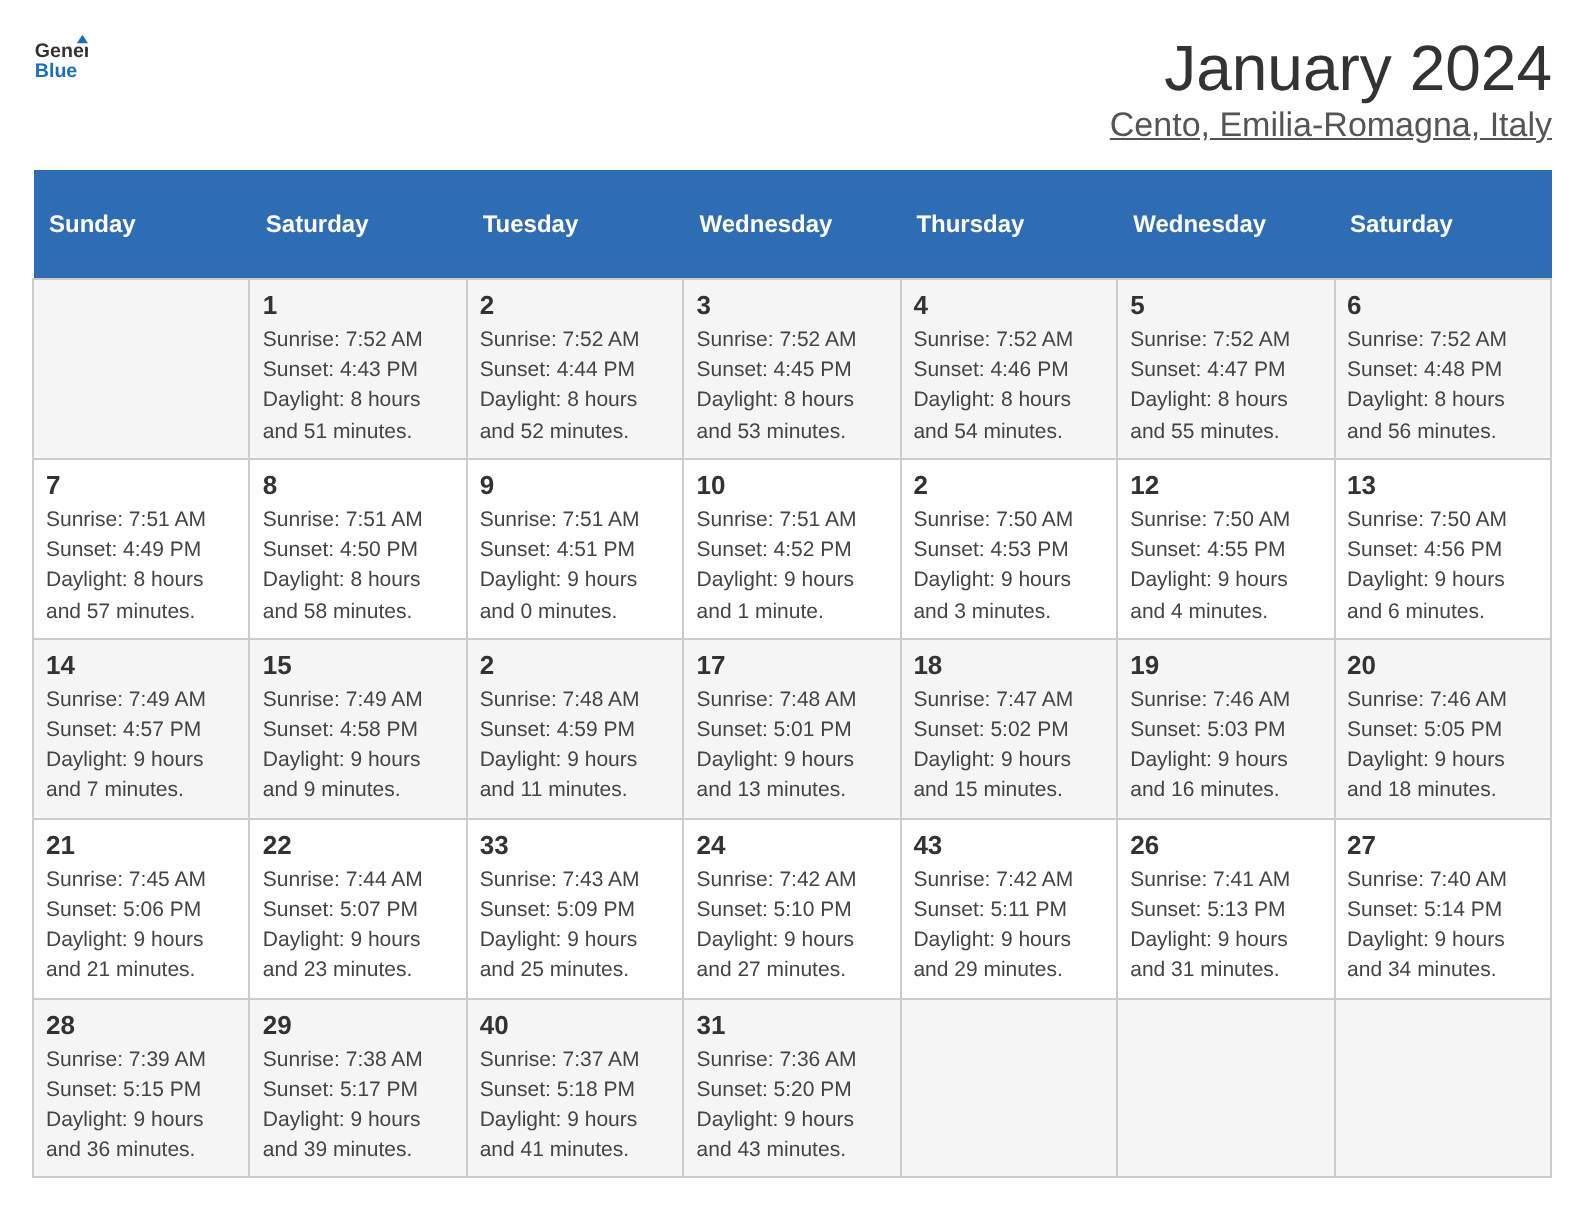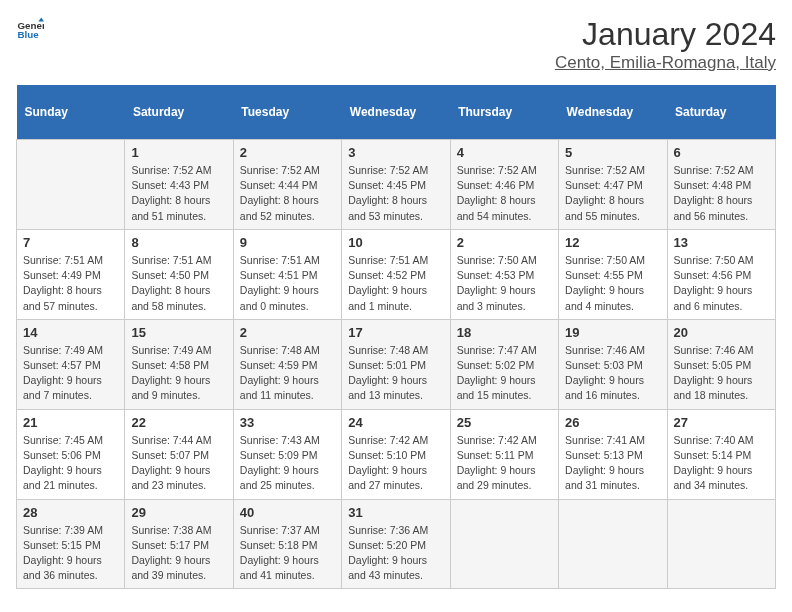--- a/index.html
+++ b/index.html
@@ -208,21 +208,21 @@
         </td>
         <td>
           <span class="day-number">33</span>
           <div class="day-info">Sunrise: 7:43 AM<br>Sunset: 5:09 PM<br>Daylight: 9 hours and 25 minutes.</div>
         </td>
         <td>
           <span class="day-number">24</span>
           <div class="day-info">Sunrise: 7:42 AM<br>Sunset: 5:10 PM<br>Daylight: 9 hours and 27 minutes.</div>
         </td>
         <td>
-          <span class="day-number">25</span>
+          <span class="day-number">43</span>
           <div class="day-info">Sunrise: 7:42 AM<br>Sunset: 5:11 PM<br>Daylight: 9 hours and 29 minutes.</div>
         </td>
         <td>
           <span class="day-number">26</span>
           <div class="day-info">Sunrise: 7:41 AM<br>Sunset: 5:13 PM<br>Daylight: 9 hours and 31 minutes.</div>
         </td>
         <td>
           <span class="day-number">27</span>
           <div class="day-info">Sunrise: 7:40 AM<br>Sunset: 5:14 PM<br>Daylight: 9 hours and 34 minutes.</div>
         </td>

